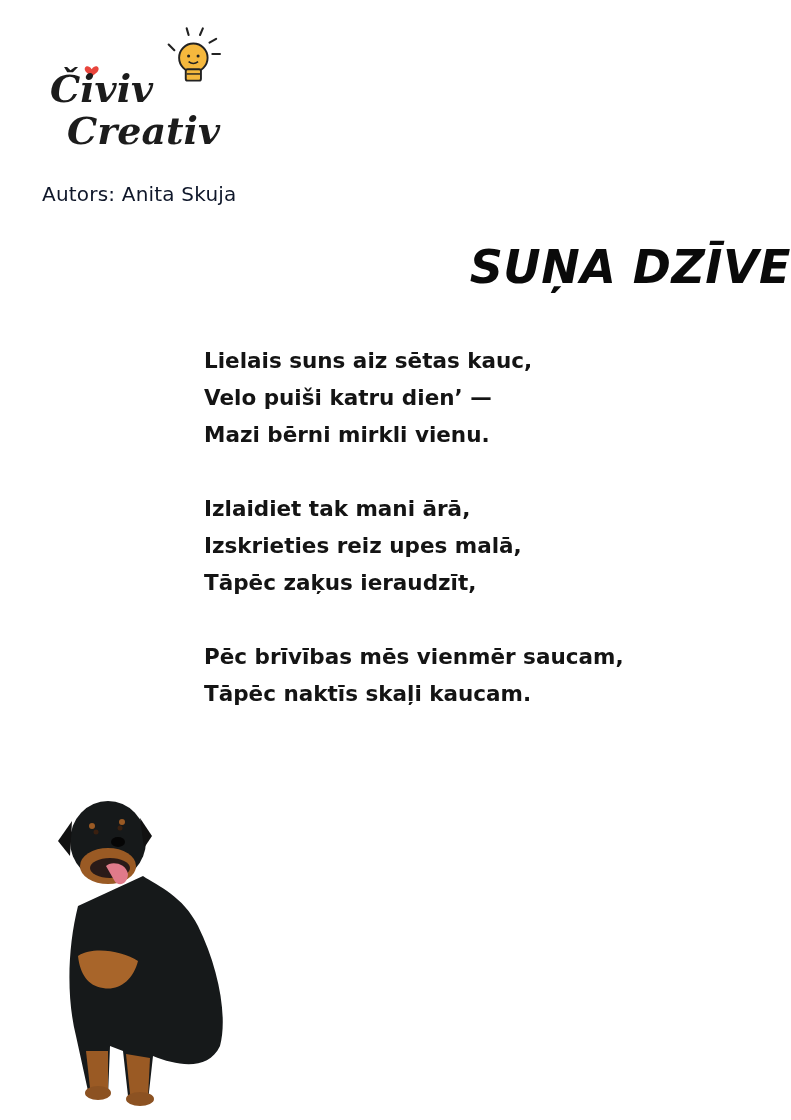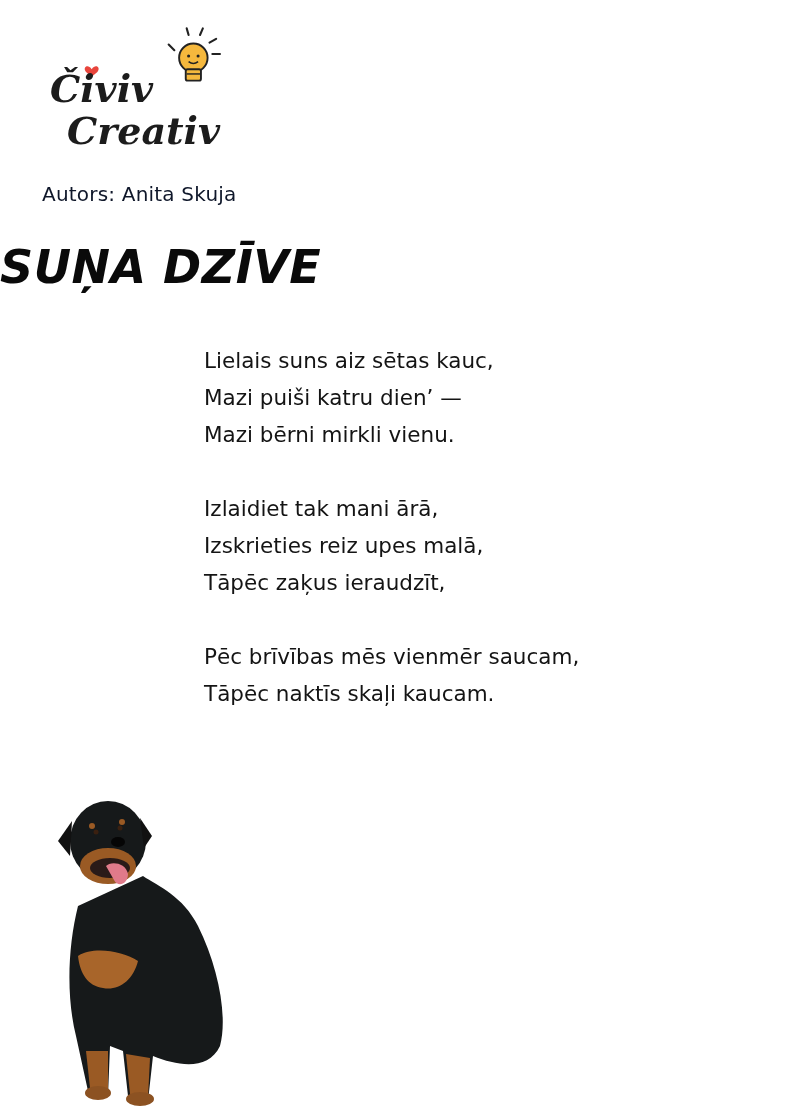--- a/index.html
+++ b/index.html
@@ -1,23 +1,23 @@
 <!DOCTYPE html>
 <html><head>
 <meta charset="utf-8">
 <style>
   html, body { margin: 0; padding: 0; background: #ffffff; }
   body { width: 791px; height: 1120px; position: relative; overflow: hidden; font-family: "DejaVu Sans", sans-serif; color: #111; }
   .logo { position: absolute; left: 48px; top: 22px; width: 190px; height: 140px; }
   .logo svg { width: 100%; height: 100%; }
   .author { position: absolute; left: 42px; top: 182px; font-size: 20px; color: #0f172a; letter-spacing: 0.2px; }
-  .title { position: absolute; left: 0; width: 791px; top: 240px; text-align: left; font-family: "DejaVu Sans", sans-serif; font-weight: bold; font-style: italic; font-size: 46px; letter-spacing: 0.5px; color: #0a0a0a; }
+  .title { position: absolute; left: 0; width: 791px; top: 240px; text-align: right; font-family: "DejaVu Sans", sans-serif; font-weight: bold; font-style: italic; font-size: 46px; letter-spacing: 0.5px; color: #0a0a0a; }
   .poem { position: absolute; left: 204px; top: 342px; font-size: 21.5px; line-height: 37px; color: #141414; }
   .stanza { margin-bottom: 37px; }
-  .line { display: block; white-space: nowrap; }
+  .line { display: block; white-space: nowrap; font-weight: bold; }
   .dog { position: absolute; left: 48px; top: 796px; width: 185px; height: 320px; }
   .dog svg { width: 100%; height: 100%; }
 </style>
 </head>
 <body>
 
 <div class="logo">
   <svg viewBox="0 0 200 140">
 
     <g stroke="#222" stroke-width="2.2" stroke-linecap="round">
@@ -43,21 +43,21 @@
   </svg>
 </div>
 
 <div class="author">Autors: Anita Skuja</div>
 
 <h1 class="title" style="margin:0;">SUŅA DZĪVE</h1>
 
 <div class="poem">
   <div class="stanza">
     <span class="line">Lielais suns aiz sētas kauc,</span>
-    <span class="line">Mazi puiši katru dien’ —</span>
+    <span class="line">Velo puiši katru dien’ —</span>
     <span class="line">Mazi bērni mirkli vienu.</span>
   </div>
   <div class="stanza">
     <span class="line">Izlaidiet tak mani ārā,</span>
     <span class="line">Izskrieties reiz upes malā,</span>
     <span class="line">Tāpēc zaķus ieraudzīt,</span>
   </div>
   <div class="stanza">
     <span class="line">Pēc brīvības mēs vienmēr saucam,</span>
     <span class="line">Tāpēc naktīs skaļi kaucam.</span>

